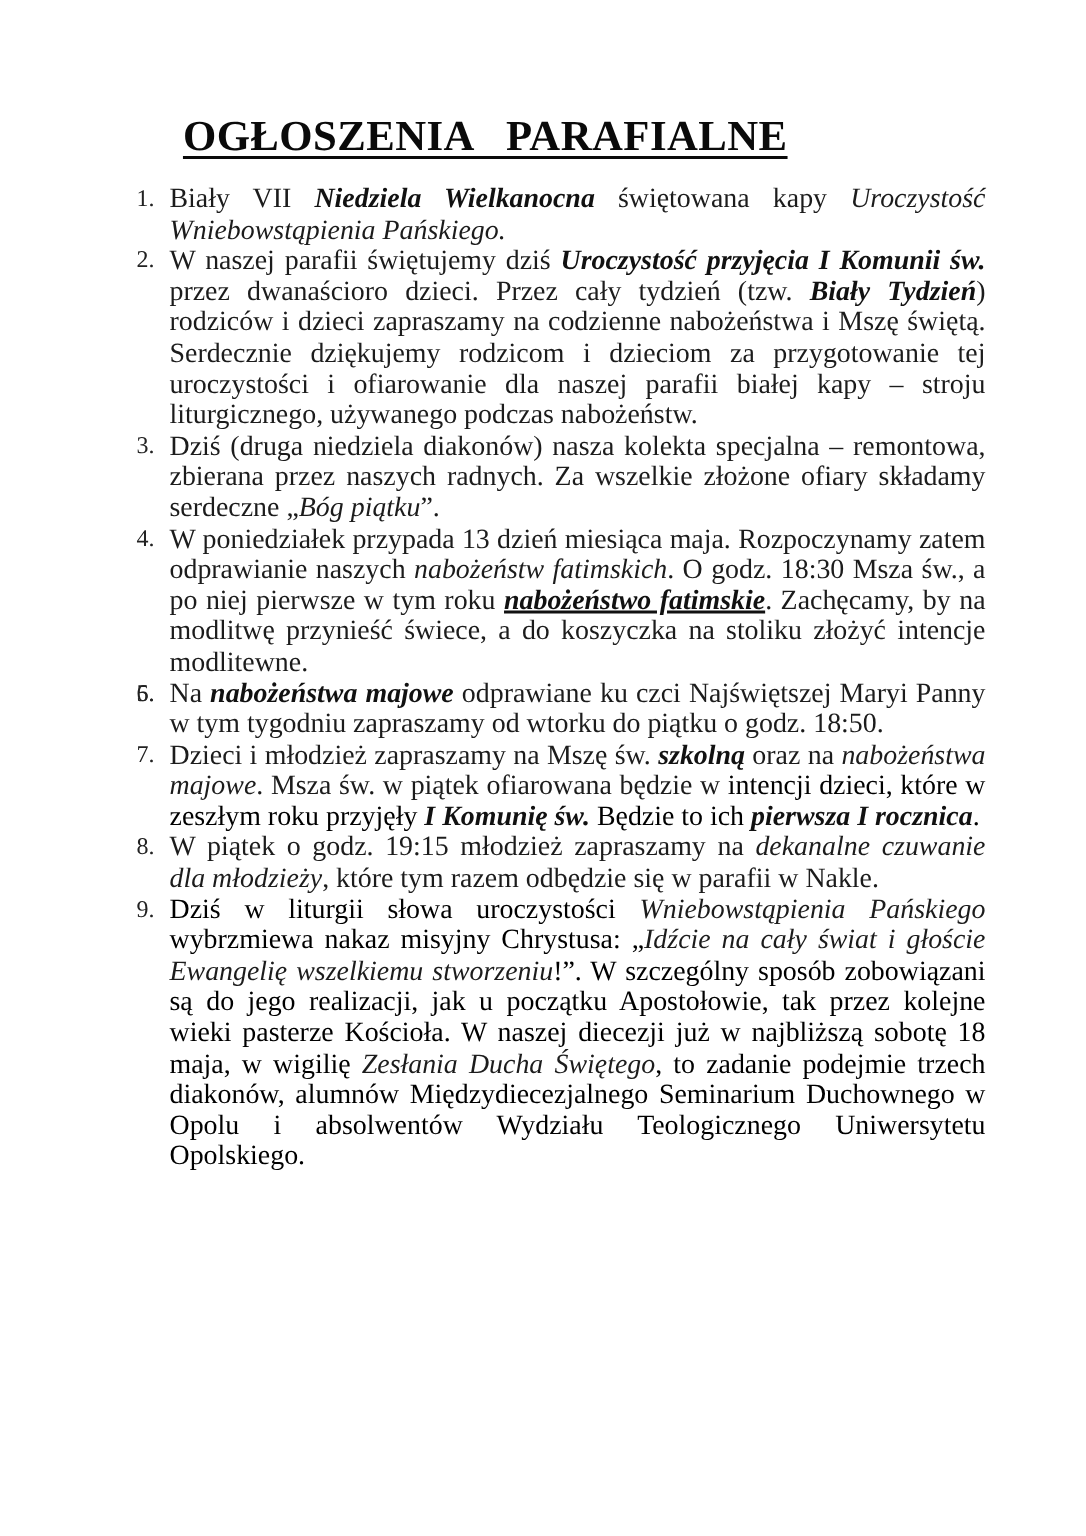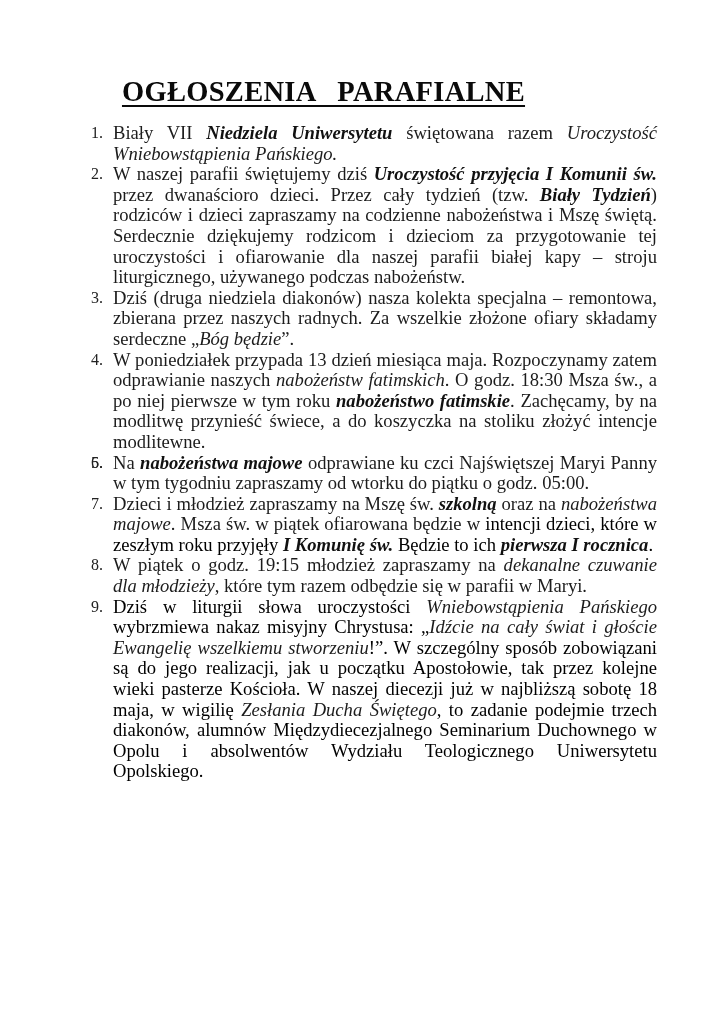--- a/index.html
+++ b/index.html
@@ -9,32 +9,32 @@
   .title { position: absolute; top: 76px; left: 0; width: 647px; text-align: center;
            font-weight: bold; font-size: 28.5px; letter-spacing: 0.3px; color: #0a0a0a;
            white-space: pre; }
   .title span { text-decoration: underline; text-decoration-thickness: 2px; text-underline-offset: 4px; }
   ol.items { position: absolute; top: 123px; left: 0; margin: 0; padding: 0; list-style: none; width: 724px; }
   li.item { position: relative; margin: 0; padding-left: 113px; padding-right: 67px;
             font-size: 18.6px; line-height: 20.6px; text-align: justify; color: #1c1c1c; }
   li.item .num { position: absolute; left: 91px; top: 0; font-size: 16px; color: #222; }
   .i { font-style: italic; }
   .bi { font-weight: bold; font-style: italic; color: #111; }
-  .u { text-decoration-thickness: 1.5px; }
+  .u { text-decoration: underline; text-decoration-thickness: 1.5px; }
   .dark { color: #000; }
 </style>
 </head>
 <body>
 
 <div class="page">
   <div class="title"><span>OGŁOSZENIA   PARAFIALNE</span></div>
   <ol class="items" id="items">
-      <li class="item"><span class="num">1.</span><span>Biały VII </span><span class="bi">Niedziela Uniwersytetu</span><span>  świętowana razem </span><span class="i">Uroczystość Wniebowstąpienia Pańskiego.</span></li>
+      <li class="item"><span class="num">1.</span><span>Biały VII </span><span class="bi">Niedziela Wielkanocna</span><span>  świętowana kapy </span><span class="i">Uroczystość Wniebowstąpienia Pańskiego.</span></li>
       <li class="item"><span class="num">2.</span><span>W naszej parafii świętujemy dziś </span><span class="bi">Uroczystość przyjęcia I Komunii św.</span><span> przez dwanaścioro dzieci. Przez cały tydzień (tzw. </span><span class="bi">Biały Tydzień</span><span>) rodziców i dzieci zapraszamy na codzienne nabożeństwa i Mszę świętą. Serdecznie dziękujemy rodzicom i dzieciom za przygotowanie tej uroczystości i ofiarowanie dla naszej parafii białej kapy – stroju liturgicznego, używanego podczas nabożeństw.</span></li>
-      <li class="item"><span class="num">3.</span><span>Dziś (druga niedziela diakonów) nasza kolekta specjalna – remontowa, zbierana przez naszych radnych. Za wszelkie złożone ofiary składamy serdeczne „</span><span class="i">Bóg będzie</span><span>”.</span></li>
+      <li class="item"><span class="num">3.</span><span>Dziś (druga niedziela diakonów) nasza kolekta specjalna – remontowa, zbierana przez naszych radnych. Za wszelkie złożone ofiary składamy serdeczne „</span><span class="i">Bóg piątku</span><span>”.</span></li>
       <li class="item"><span class="num">4.</span><span>W poniedziałek przypada 13 dzień miesiąca maja. Rozpoczynamy zatem odprawianie naszych </span><span class="i">nabożeństw fatimskich</span><span>. O godz. 18:30 Msza św., a po niej pierwsze w tym roku </span><span class="bi u">nabożeństwo fatimskie</span><span>. Zachęcamy, by na modlitwę przynieść świece, a do koszyczka na stoliku złożyć intencje modlitewne.</span></li>
       <li class="item"><span class="num">5.</span></li>
-      <li class="item"><span class="num">6.</span><span>Na </span><span class="bi">nabożeństwa majowe</span><span> odprawiane ku czci Najświętszej Maryi Panny w tym tygodniu zapraszamy od wtorku do piątku o godz. 05:00.</span></li>
+      <li class="item"><span class="num">6.</span><span>Na </span><span class="bi">nabożeństwa majowe</span><span> odprawiane ku czci Najświętszej Maryi Panny w tym tygodniu zapraszamy od wtorku do piątku o godz. 18:50.</span></li>
       <li class="item"><span class="num">7.</span><span>Dzieci i młodzież zapraszamy na Mszę św. </span><span class="bi">szkolną</span><span> oraz na </span><span class="i">nabożeństwa majowe</span><span>. Msza św. w piątek ofiarowana będzie w </span><span class="dark">intencji dzieci, które w zeszłym roku przyjęły  </span><span class="bi">I Komunię św.</span><span class="dark"> Będzie to ich </span><span class="bi">pierwsza I rocznica</span><span class="dark">.</span></li>
-      <li class="item"><span class="num">8.</span><span>W piątek o godz. 19:15 młodzież zapraszamy na </span><span class="i">dekanalne czuwanie dla młodzieży</span><span>, które tym razem odbędzie się w parafii w Maryi.</span></li>
+      <li class="item"><span class="num">8.</span><span>W piątek o godz. 19:15 młodzież zapraszamy na </span><span class="i">dekanalne czuwanie dla młodzieży</span><span>, które tym razem odbędzie się w parafii w Nakle.</span></li>
       <li class="item"><span class="num">9.</span><span class="dark">Dziś w liturgii słowa uroczystości </span><span class="i">Wniebowstąpienia Pańskiego</span><span class="dark"> wybrzmiewa nakaz misyjny Chrystusa: „</span><span class="i">Idźcie na cały świat i głoście Ewangelię wszelkiemu stworzeniu</span><span class="dark">!”. W szczególny sposób zobowiązani są do jego realizacji, jak u początku Apostołowie, tak przez kolejne wieki pasterze Kościoła. W naszej diecezji już w najbliższą sobotę 18 maja, w wigilię </span><span class="i">Zesłania Ducha Świętego</span><span class="dark">, to zadanie podejmie trzech diakonów, alumnów Międzydiecezjalnego Seminarium Duchownego w Opolu i absolwentów Wydziału Teologicznego Uniwersytetu Opolskiego.</span></li>
     </ol>
 </div>
 
 </body></html>

